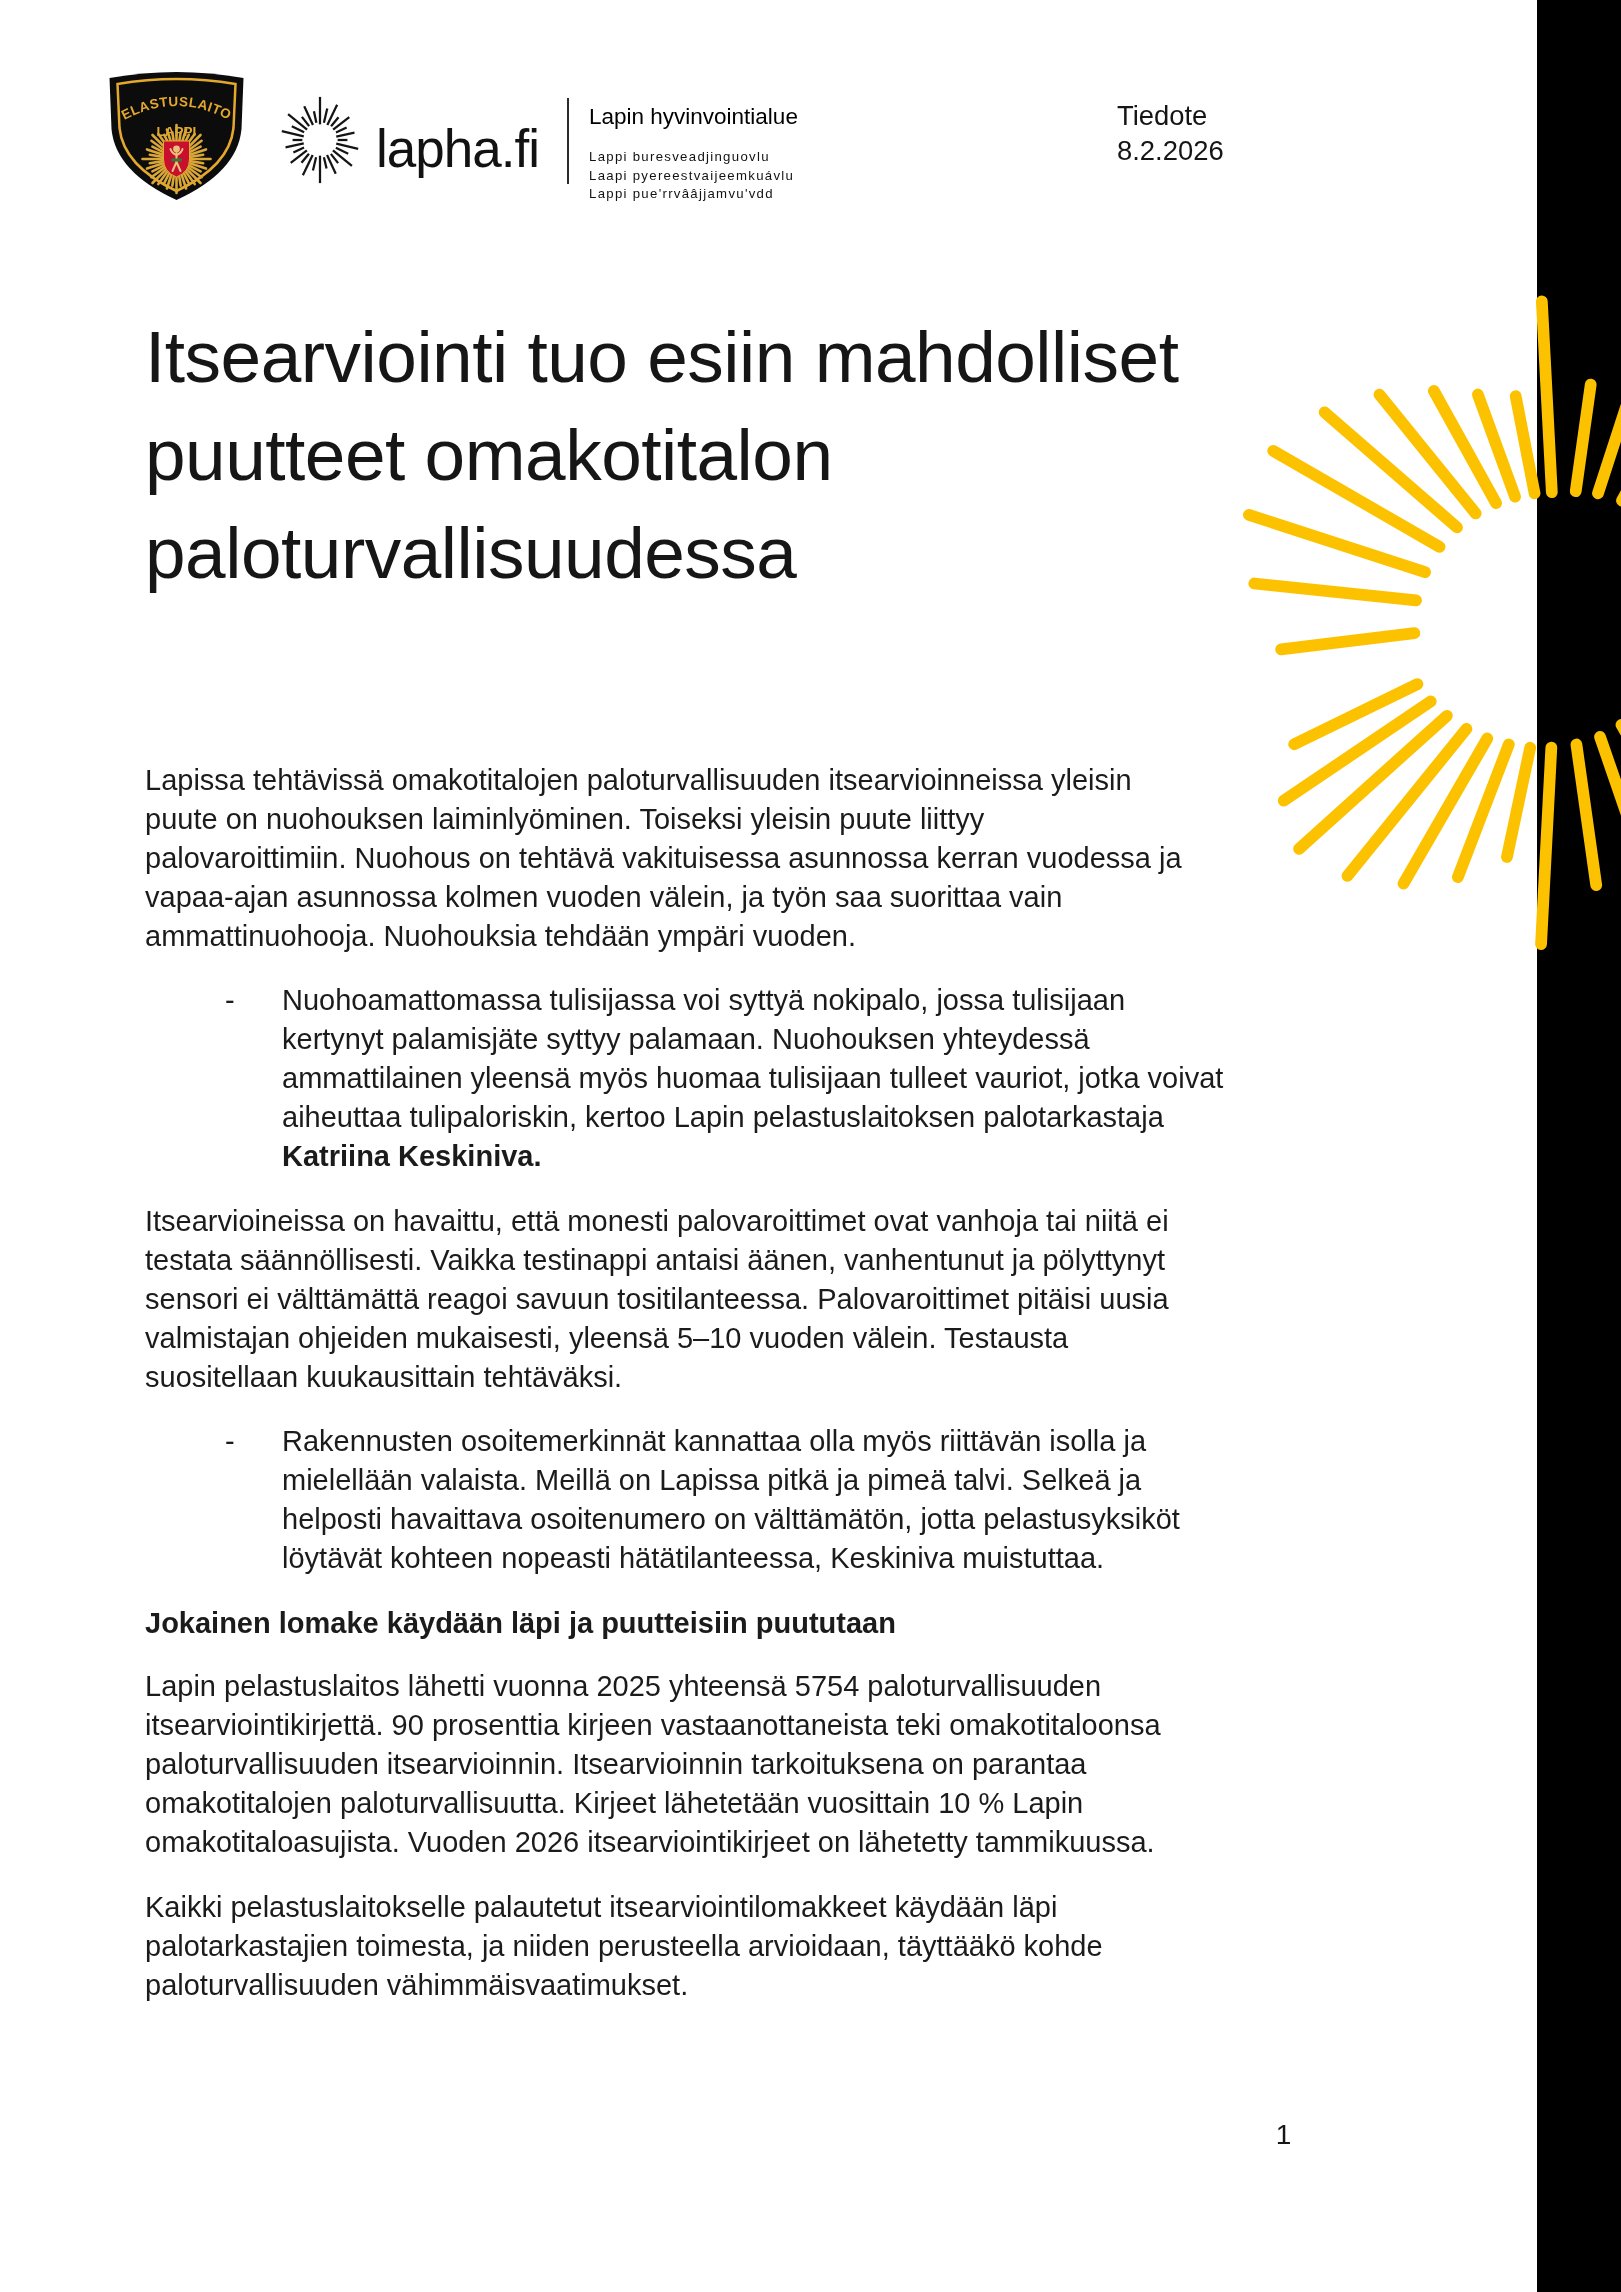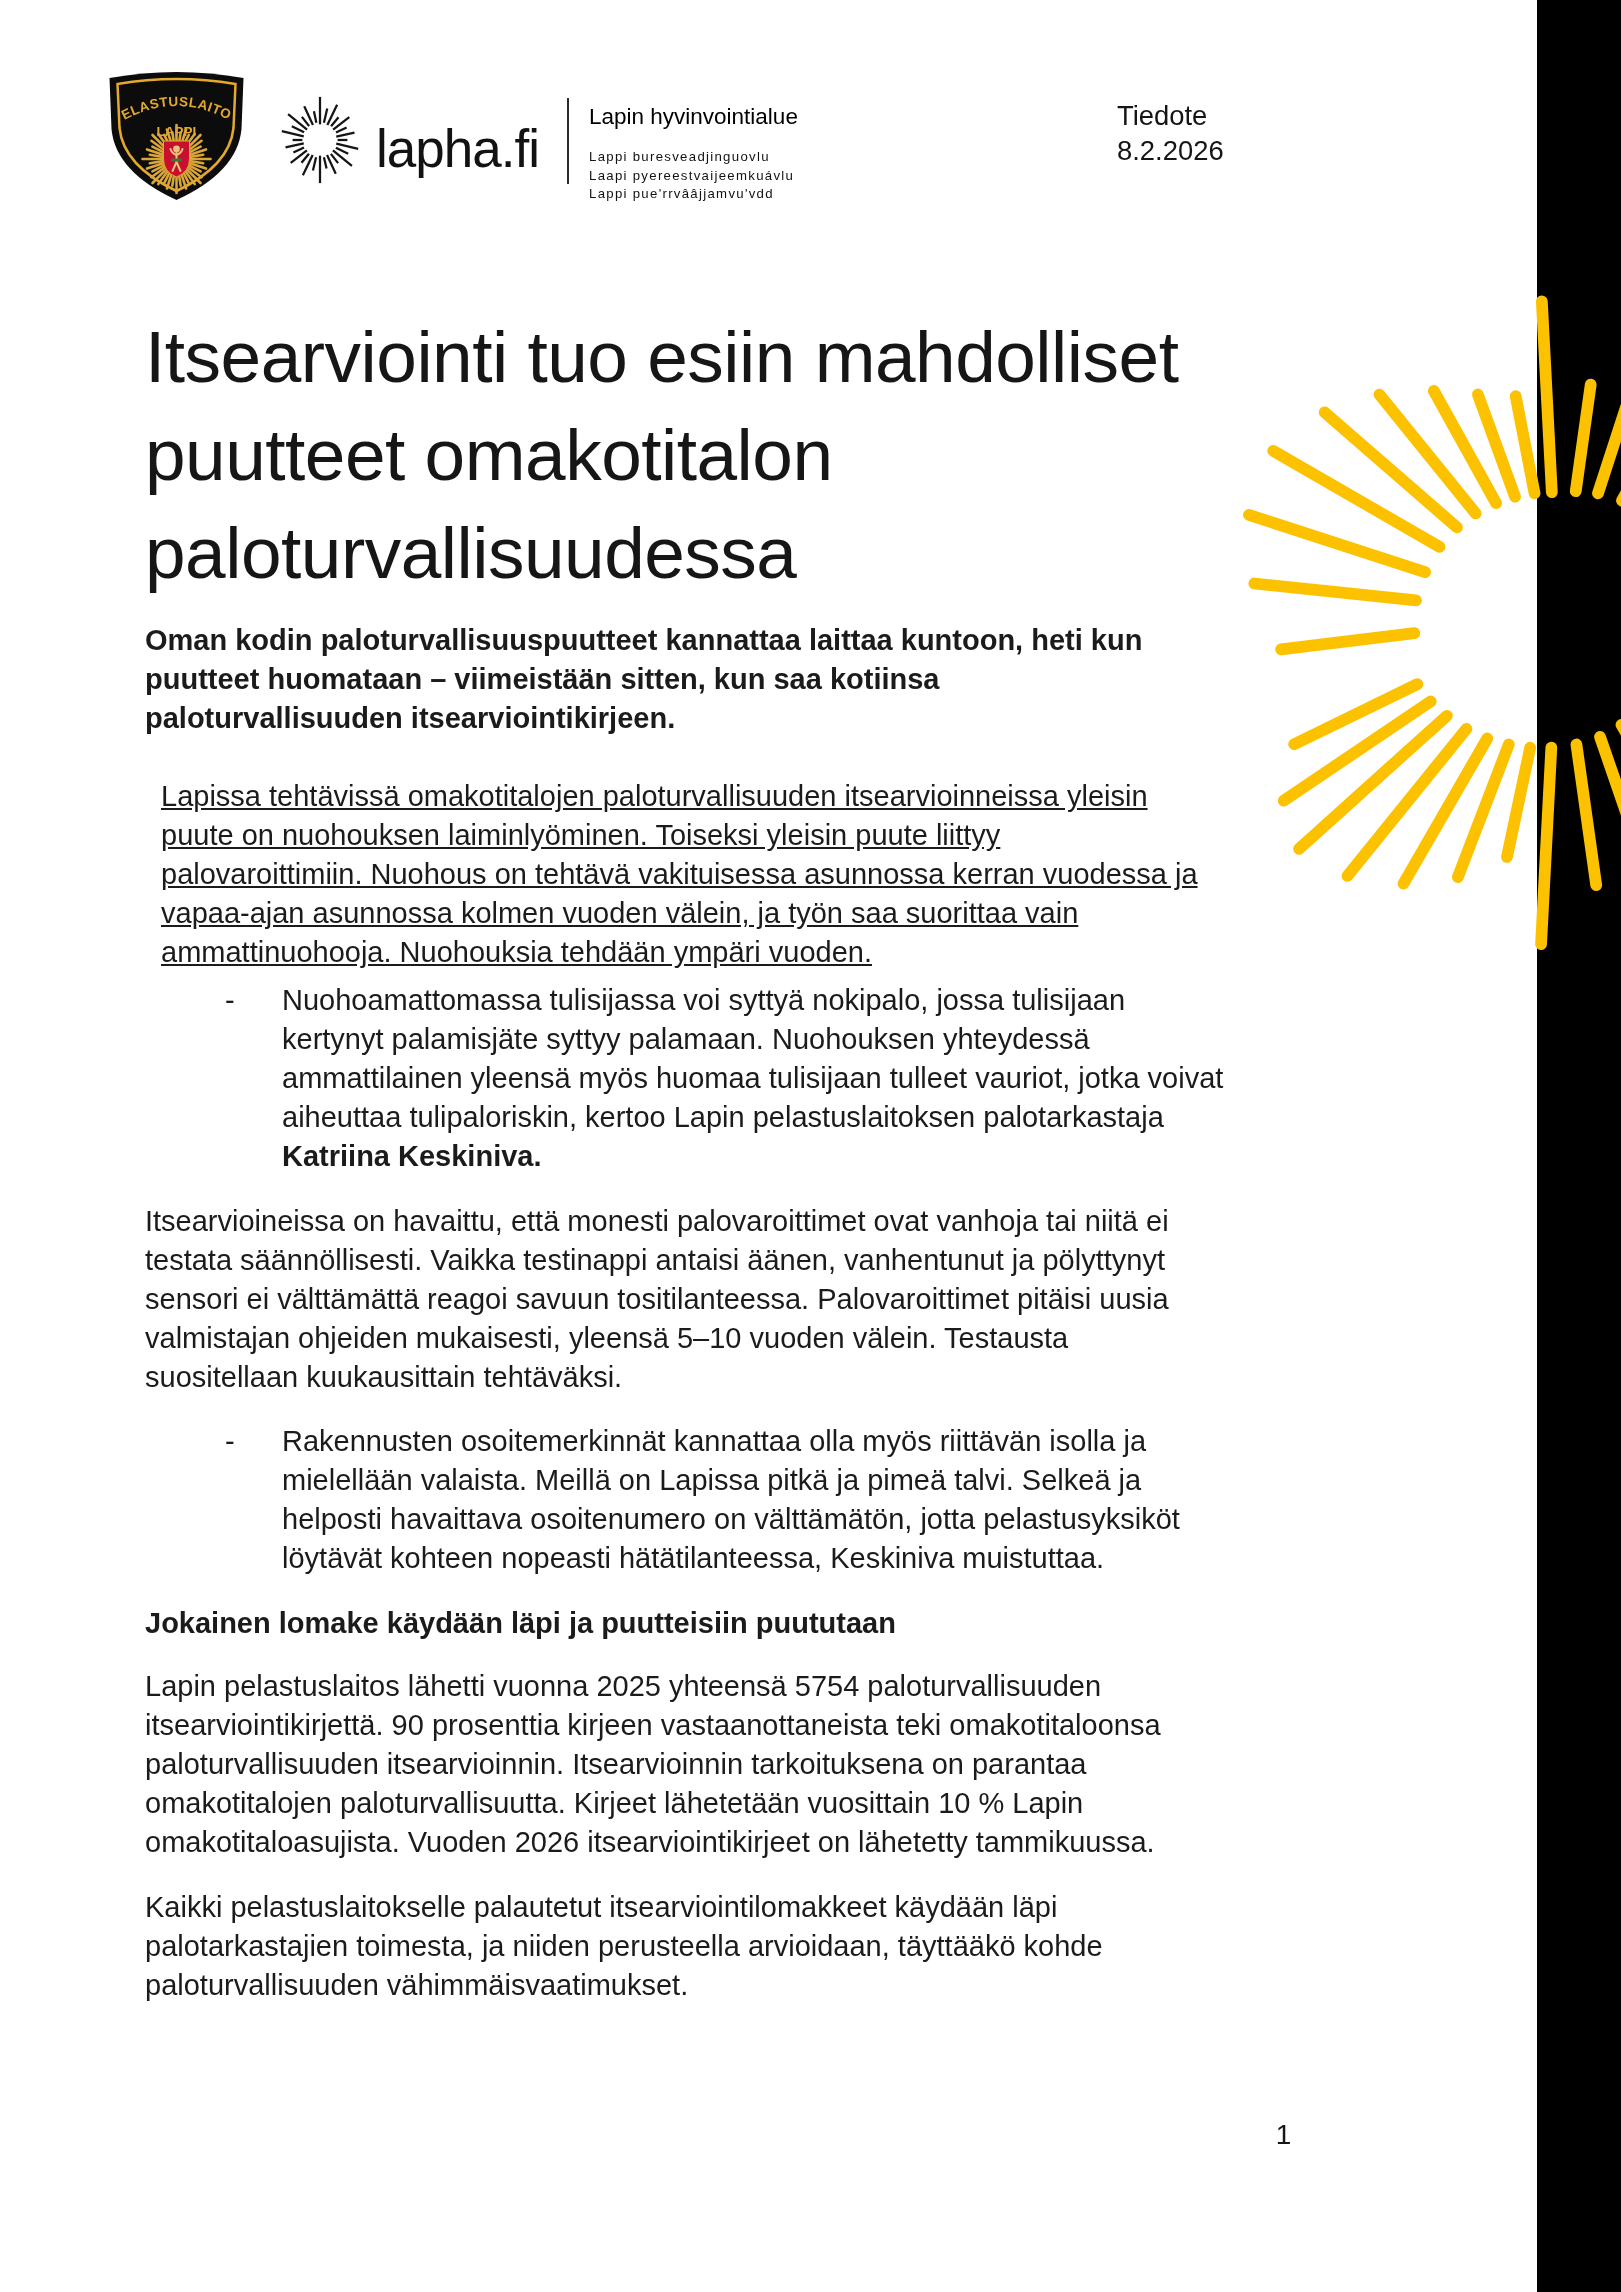--- a/index.html
+++ b/index.html
@@ -185,25 +185,22 @@
 
   <div class="tiedote">
     <div>Tiedote</div>
     <div>8.2.2026</div>
   </div>
 
   <h1 class="title t" style="margin:0;">Itsearviointi tuo esiin mahdolliset
 puutteet omakotitalon
 paloturvallisuudessa</h1>
 
-  <p class="lead t" style="margin:0;">Oman kodin paloturvallisuuspuutteet kannattaa laittaa kuntoon, heti kun
-puutteet huomataan – viimeistään sitten, kun saa kotiinsa
-paloturvallisuuden itsearviointikirjeen.</p>
-
-  <p class="para p1 t" style="margin:16px;text-decoration:underline;">Lapissa tehtävissä omakotitalojen paloturvallisuuden itsearvioinneissa yleisin
+
+  <p class="para p1 t" style="margin:0;">Lapissa tehtävissä omakotitalojen paloturvallisuuden itsearvioinneissa yleisin
 puute on nuohouksen laiminlyöminen. Toiseksi yleisin puute liittyy
 palovaroittimiin. Nuohous on tehtävä vakituisessa asunnossa kerran vuodessa ja
 vapaa-ajan asunnossa kolmen vuoden välein, ja työn saa suorittaa vain
 ammattinuohooja. Nuohouksia tehdään ympäri vuoden.</p>
 
   <div class="bullet b1">
     <span class="marker">-</span>
     <span class="btext t"><span>Nuohoamattomassa tulisijassa voi syttyä nokipalo, jossa tulisijaan
 kertynyt palamisjäte syttyy palamaan. Nuohouksen yhteydessä
 ammattilainen yleensä myös huomaa tulisijaan tulleet vauriot, jotka voivat

